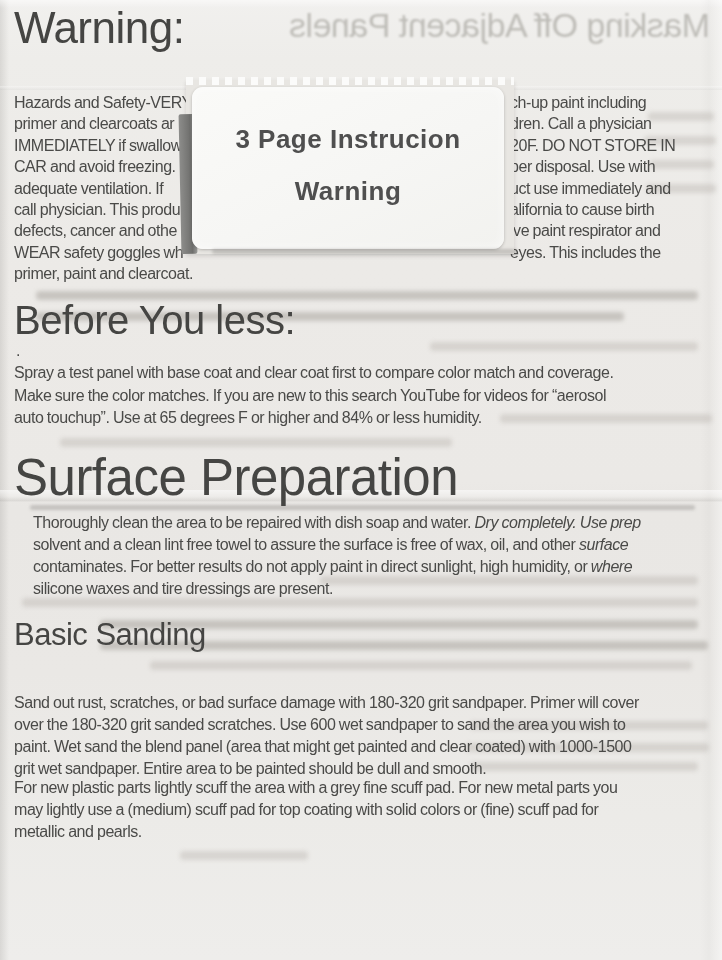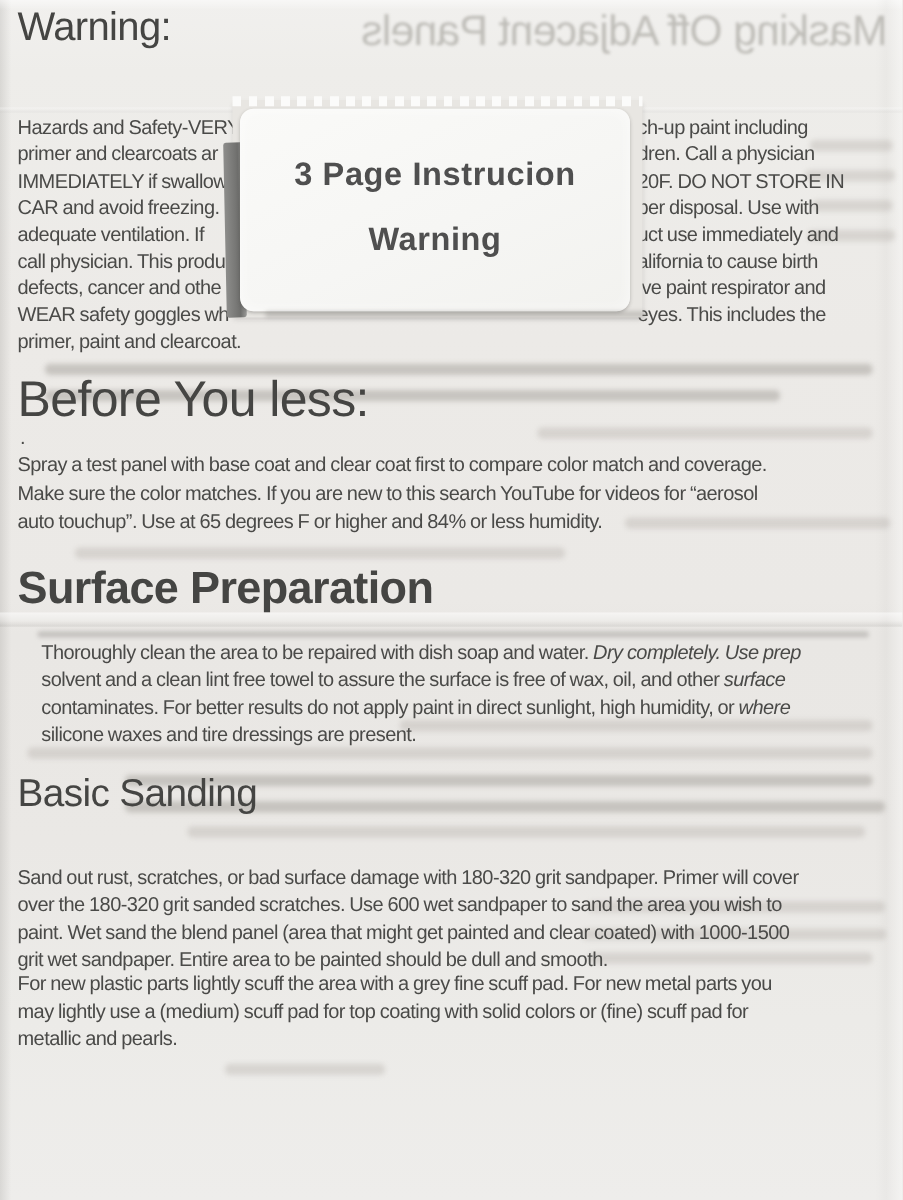--- a/index.html
+++ b/index.html
@@ -109,21 +109,21 @@
 <div class="abs ghost ghost-faint" style="left:320px;top:576px;width:378px;"></div>
 <div class="abs ghost ghost-faint" style="left:22px;top:598px;width:676px;"></div>
 <div class="abs ghost" style="left:100px;top:620px;width:598px;"></div>
 <div class="abs ghost" style="left:100px;top:641px;width:608px;"></div>
 <div class="abs ghost ghost-faint" style="left:150px;top:661px;width:542px;"></div>
 <div class="abs ghost ghost-faint" style="left:470px;top:721px;width:238px;"></div>
 <div class="abs ghost ghost-faint" style="left:465px;top:743px;width:244px;"></div>
 <div class="abs ghost ghost-faint" style="left:470px;top:762px;width:228px;"></div>
 <div class="abs ghost ghost-faint" style="left:180px;top:851px;width:128px;"></div>
 
-<h1 class="abs heading" style="left:14px;top:4px;font-size:32px;margin:0;">Warning:</h1>
+<h1 class="abs heading" style="left:14px;top:4px;font-size:44px;margin:0;">Warning:</h1>
 <div class="abs body-text" style="left:14px;top:92px;width:500px;">Hazards and Safety-VERY
 primer and clearcoats ar
 IMMEDIATELY if swallow
 CAR and avoid freezing.
 adequate ventilation. If
 call physician. This produ
 defects, cancer and othe
 WEAR safety goggles wh
 primer, paint and clearcoat.</div>
 <div class="abs body-text" style="left:510px;top:92px;width:210px;">ch-up paint including
@@ -141,21 +141,21 @@
 <div class="abs sticker-label"></div>
 <div class="abs sticker-text" style="top:124px;">3 Page Instrucion</div>
 <div class="abs sticker-text" style="top:176px;">Warning</div>
 
 <h2 class="abs heading" style="left:14px;top:298px;font-size:40px;margin:0;">Before You less:</h2>
 <div class="abs body-text" style="left:16px;top:340px;">.</div>
 <div class="abs body-text" style="left:14px;top:362px;width:700px;line-height:22.5px;">Spray a test panel with base coat and clear coat first to compare color match and coverage.
 Make sure the color matches.  If you are new to this search YouTube for videos for “aerosol
 auto touchup”.  Use at 65 degrees F or higher and 84% or less humidity.</div>
 
-<h2 class="abs heading" style="left:14px;top:450px;font-size:36px;margin:0;font-weight:bold;">Surface Preparation</h2>
+<h2 class="abs heading" style="left:14px;top:450px;font-size:51px;margin:0;">Surface Preparation</h2>
 <div class="abs body-text" style="left:14px;top:512px;width:700px;line-height:22px;margin-left:19px;"><span>Thoroughly clean the area to be repaired with dish soap and water.  </span><span style="font-style: italic;">Dry completely. Use prep</span>
 <span>solvent and a clean lint free towel to assure the surface is free of wax, oil, and other </span><span style="font-style: italic;">surface</span>
 <span>contaminates. For better results do not apply paint in direct sunlight, high humidity, or </span><span style="font-style: italic;">where</span>
 <span>silicone waxes and tire dressings are present.</span></div>
 
 <h2 class="abs heading" style="left:14px;top:618px;font-size:31px;margin:0;">Basic Sanding</h2>
 <div class="abs body-text" style="left:14px;top:692px;width:706px;line-height:22px;">Sand out rust, scratches, or bad surface damage with 180-320 grit sandpaper. Primer will cover
 over the 180-320 grit sanded scratches. Use 600 wet sandpaper to sand the area you wish to
 paint. Wet sand the blend panel (area that might get painted and clear coated) with 1000-1500
 grit wet sandpaper. Entire area to be painted should be dull and smooth.</div>

